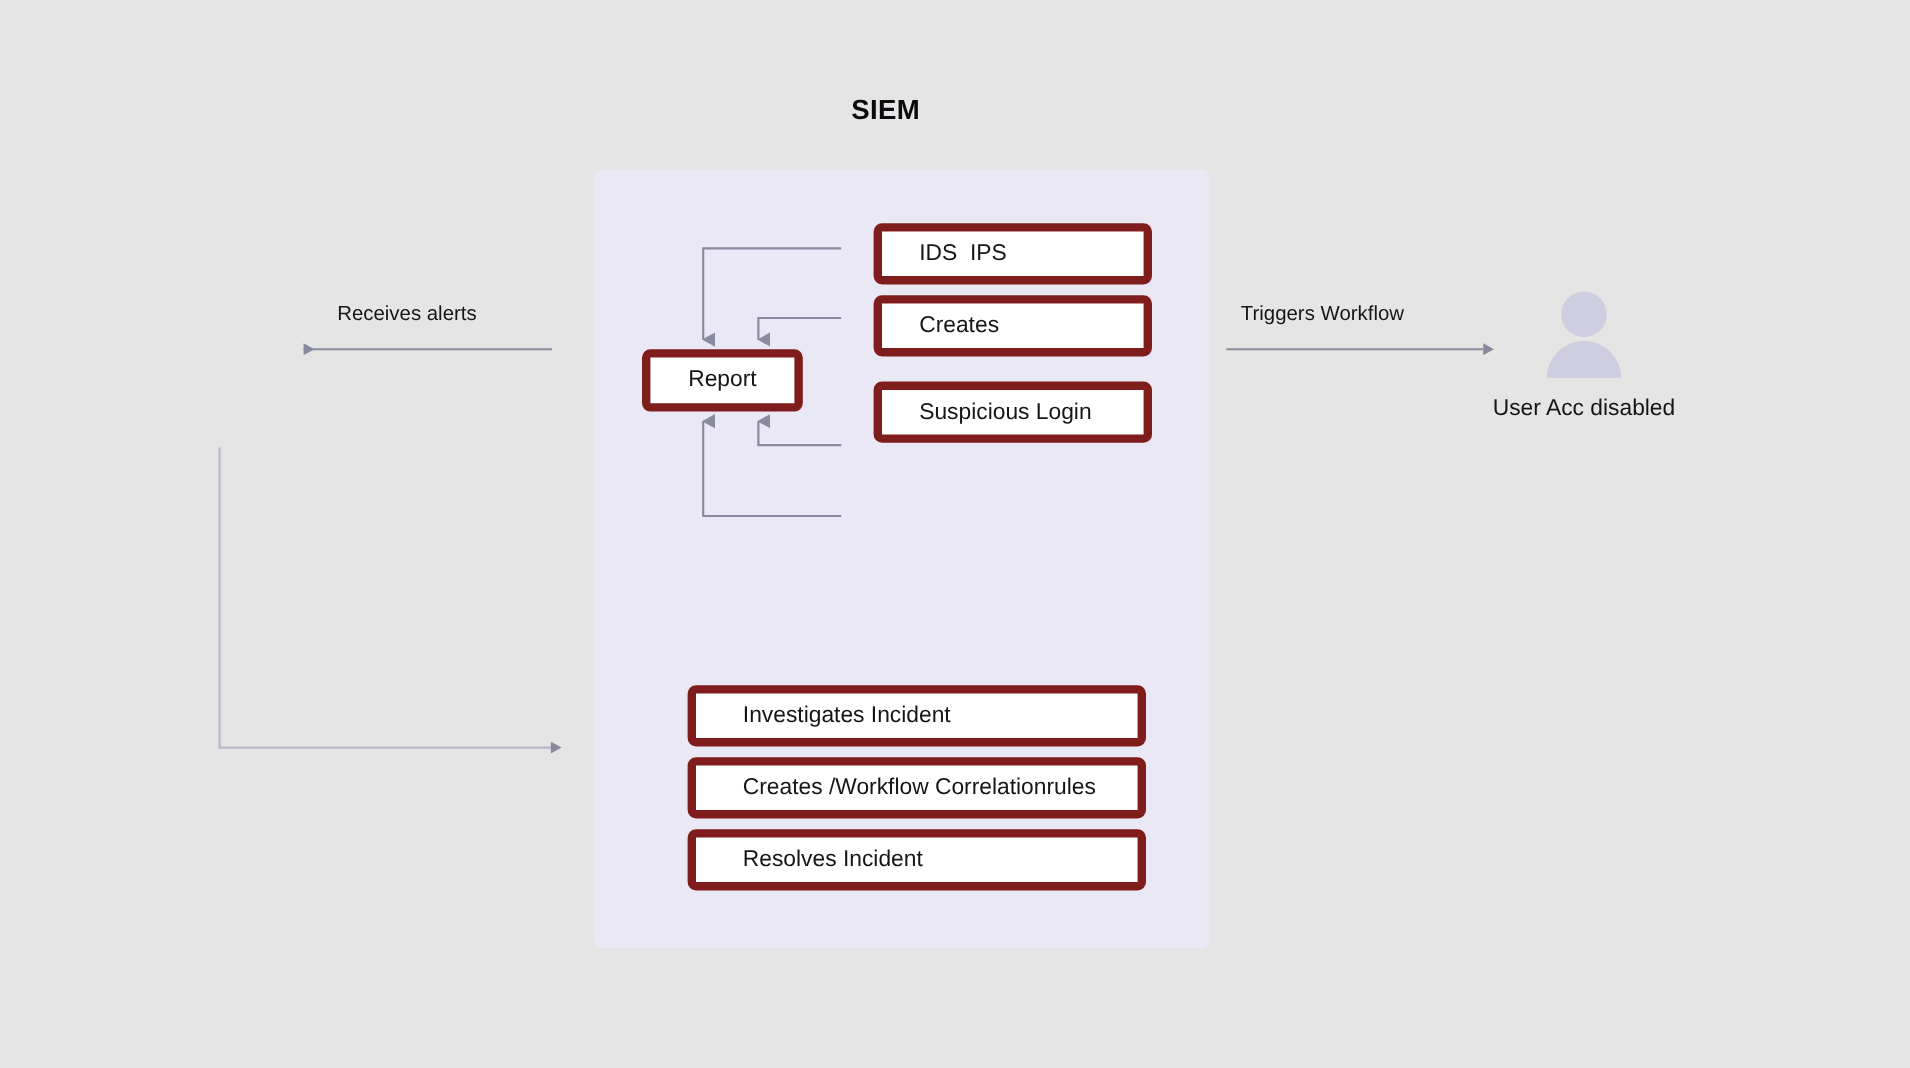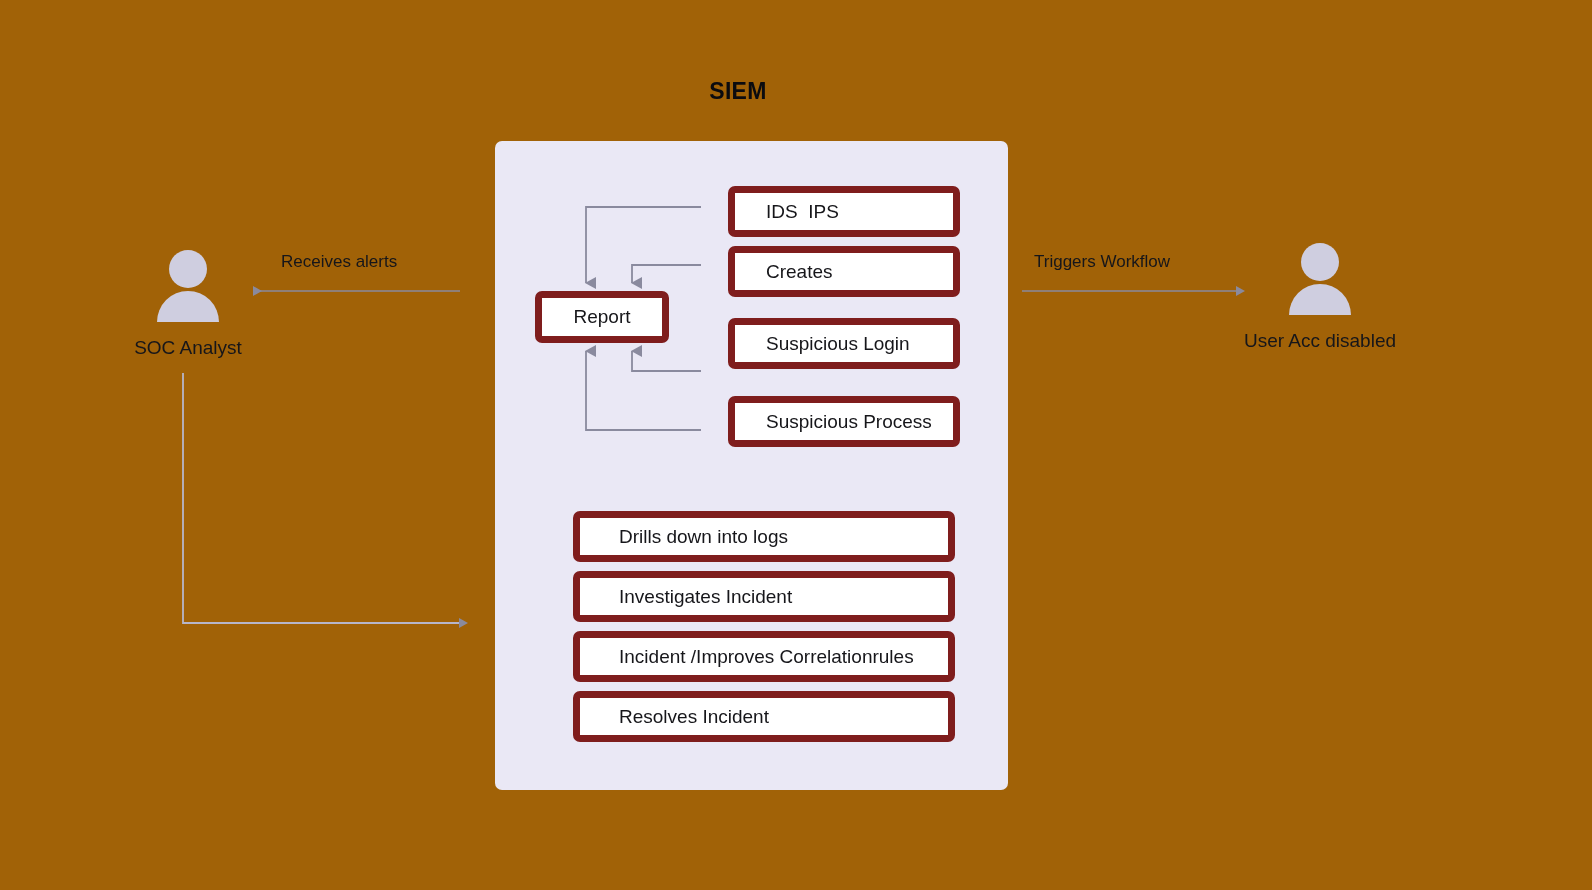--- a/index.html
+++ b/index.html
@@ -4,21 +4,21 @@
 <style>
   html, body {
     margin: 0;
     padding: 0;
     background: #ffffff;
   }
   #canvas {
     position: relative;
     width: 1592px;
     height: 890px;
-    background: #a16207;
+    background: #e5e5e5;
     font-family: "Liberation Sans", sans-serif;
     overflow: hidden;
   }
 
   
   .diagram-title {
     position: absolute;
     left: 0;
     top: 78px;
     width: 1476px;
@@ -200,27 +200,20 @@
 
     <g>
       <path d="M701,371 L632,371 L632,351" stroke="#8a8a9e" stroke-width="1.8" fill="none" marker-end="url(#arrowUp)"></path>
     </g>
 
     <g>
       <path d="M701,430 L586,430 L586,351" stroke="#8a8a9e" stroke-width="1.8" fill="none" marker-end="url(#arrowUp)"></path>
     </g>
   </svg>
 
-  <div class="actor actor-soc">
-    <div class="actor-icon">
-      <div class="actor-head"></div>
-      <div class="actor-body"></div>
-    </div>
-    <div class="actor-label">SOC Analyst</div>
-  </div>
 
   <div class="actor actor-user">
     <div class="actor-icon">
       <div class="actor-head"></div>
       <div class="actor-body"></div>
     </div>
     <div class="actor-label">User Acc disabled</div>
   </div>
 
   <div class="edge-label label-receives">Receives alerts</div>
@@ -232,30 +225,24 @@
 
   <div class="node-box source-box s0">
     <span class="node-label">IDS  IPS</span>
   </div>
   <div class="node-box source-box s1">
     <span class="node-label">Creates</span>
   </div>
   <div class="node-box source-box s2">
     <span class="node-label">Suspicious Login</span>
   </div>
-  <div class="node-box source-box s3">
-    <span class="node-label">Suspicious Process</span>
-  </div>
-
-  <div class="node-box action-box a0">
-    <span class="node-label">Drills down into logs</span>
-  </div>
+
   <div class="node-box action-box a1">
     <span class="node-label">Investigates Incident</span>
   </div>
   <div class="node-box action-box a2">
-    <span class="node-label">Incident /Improves Correlationrules</span>
+    <span class="node-label">Creates /Workflow Correlationrules</span>
   </div>
   <div class="node-box action-box a3">
     <span class="node-label">Resolves Incident</span>
   </div>
 
 </div>
 
 </body></html>

